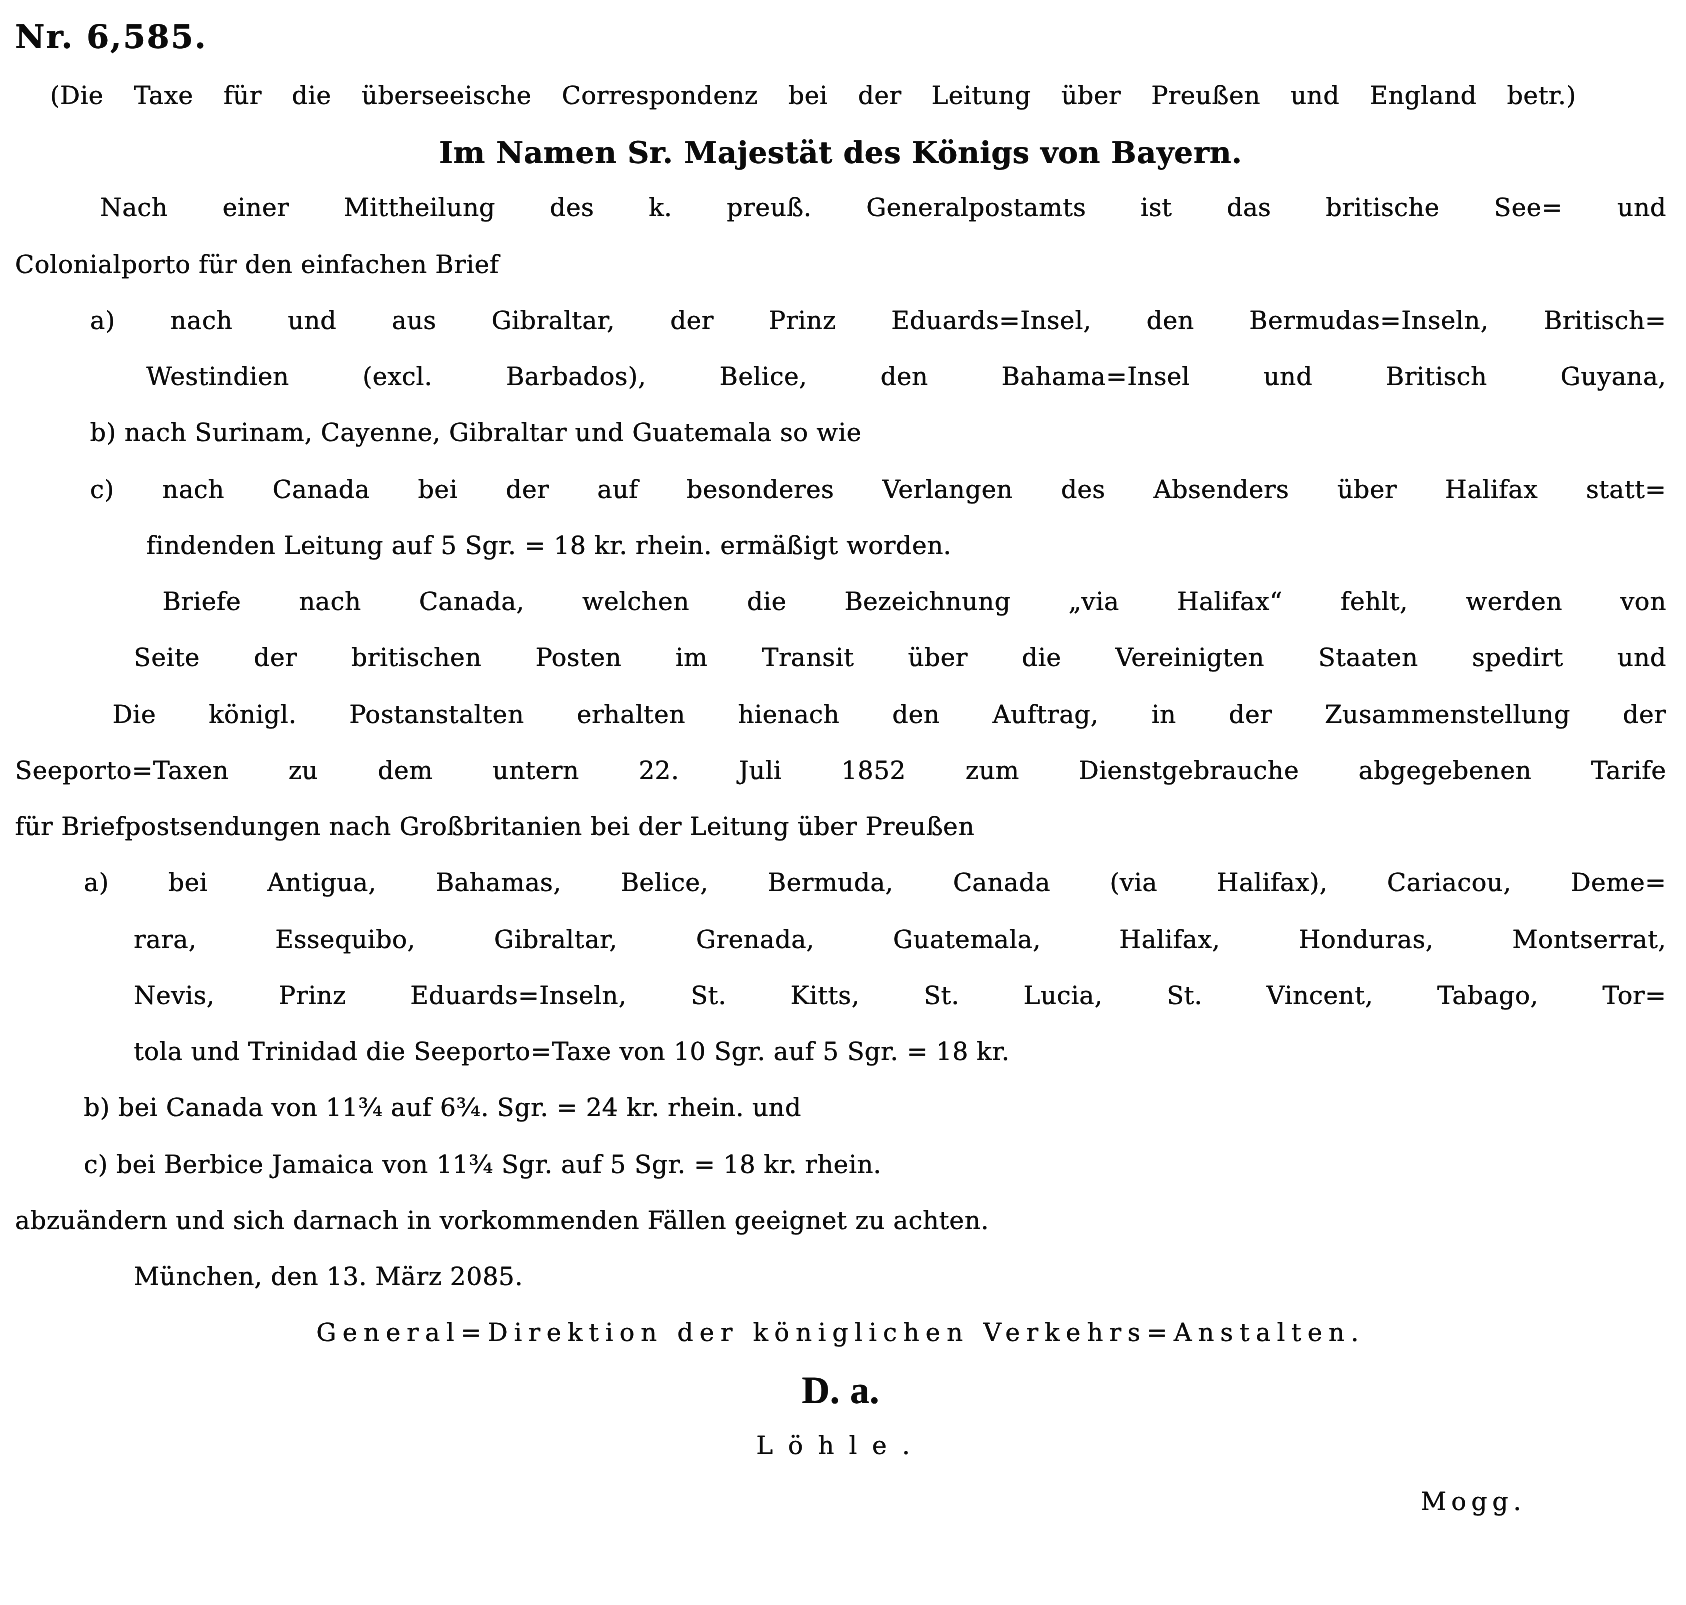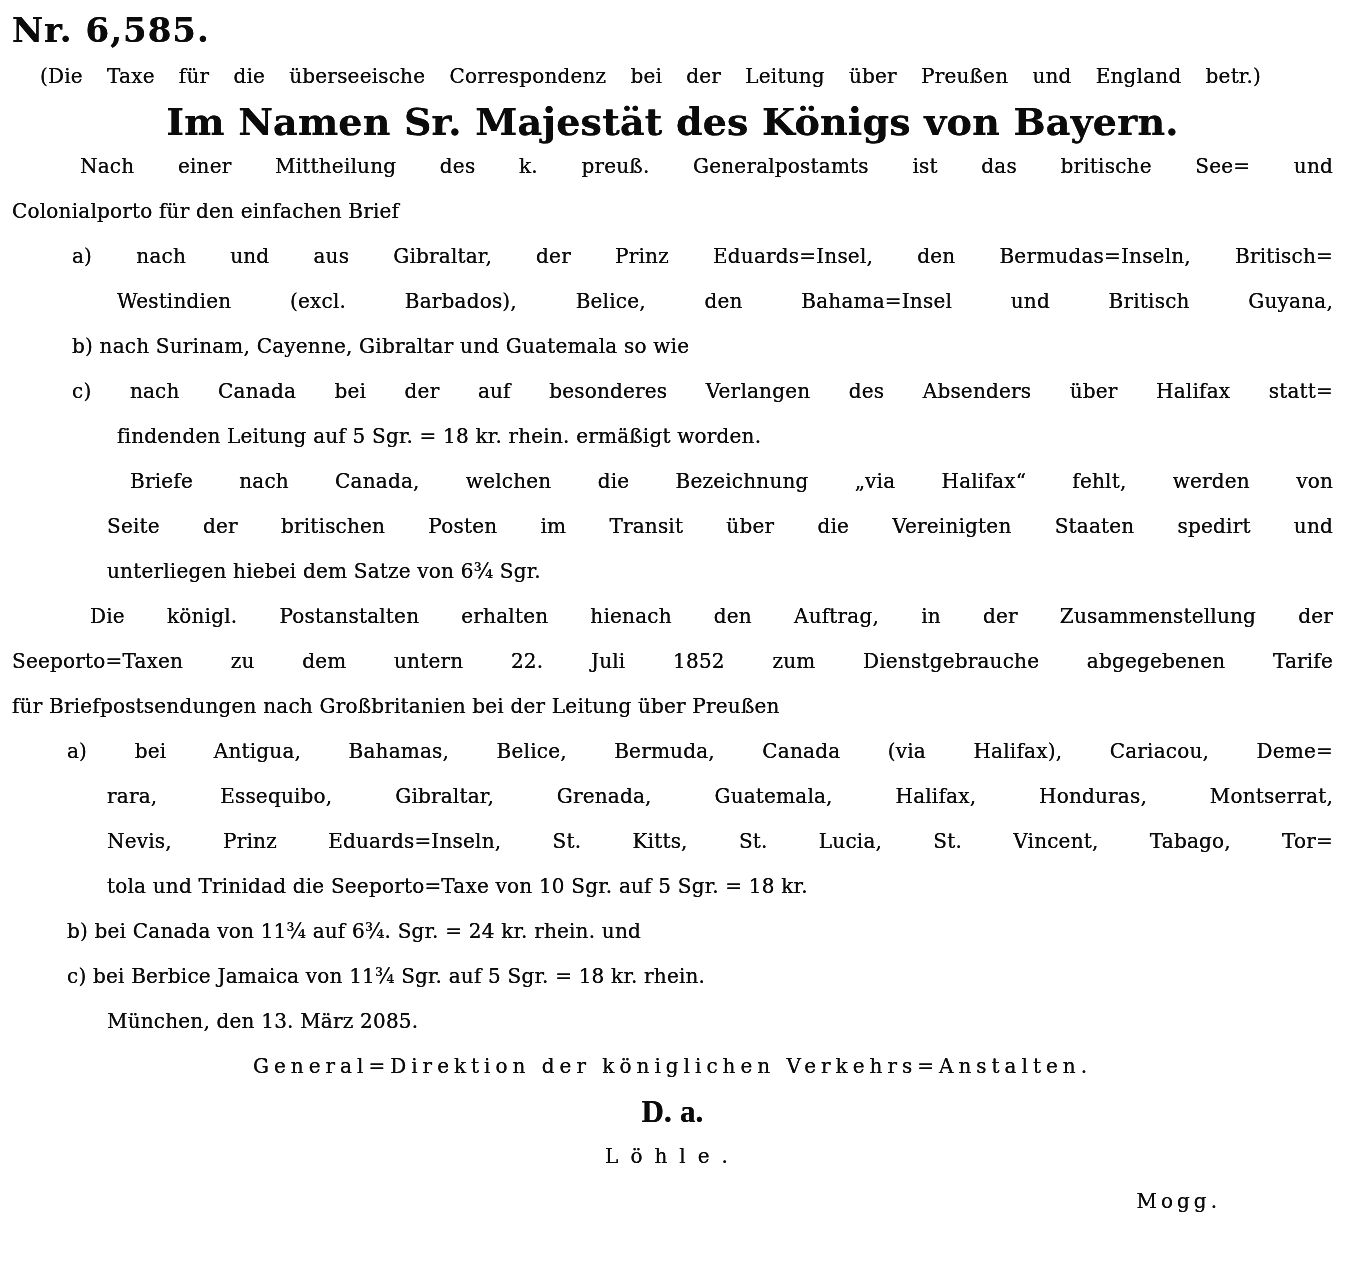--- a/index.html
+++ b/index.html
@@ -30,35 +30,35 @@
     white-space: nowrap;
   }
   
   .just {
     white-space: normal;
     text-align: justify;
     text-align-last: justify;
     text-justify: inter-word;
   }
   .docnum {
-    font-size: 34px;
+    font-size: 26px;
     line-height: 48px;
     height: 48px;
     font-weight: bold;
     letter-spacing: 1px;
   }
   .subject {
     padding-left: 28px;
     padding-right: 72px;
   }
   .honorific {
     text-align: center;
     text-align-last: center;
     font-weight: bold;
-    font-size: 38px;
+    font-size: 24px;
   }
   .ind-intro   { padding-left: 68px; }
   .ind-marker1 { padding-left: 60px; }
   .ind-cont1   { padding-left: 105px; }
   .ind-note1   { padding-left: 118px; }
   .ind-note    { padding-left: 95px; }
   .ind-para    { padding-left: 78px; }
   .ind-marker2 { padding-left: 55px; }
   .ind-cont2   { padding-left: 95px; }
   .ind-date    { padding-left: 95px; }
@@ -103,35 +103,35 @@
   <div class="line just ind-marker1"><span class="marker">a)</span> <span>nach und aus Gibraltar, der Prinz Eduards=Insel, den Bermudas=Inseln, Britisch=</span></div>
   <div class="line just ind-cont1">Westindien (excl. Barbados), Belice, den Bahama=Insel und Britisch Guyana,</div>
 
   <div class="line ind-marker1"><span class="marker">b)</span> <span>nach Surinam, Cayenne, Gibraltar und Guatemala so wie</span></div>
 
   <div class="line just ind-marker1"><span class="marker">c)</span> <span>nach Canada bei der auf besonderes Verlangen des Absenders über Halifax statt=</span></div>
   <div class="line ind-cont1">findenden Leitung auf 5 Sgr. = 18 kr. rhein. ermäßigt worden.</div>
 
   <div class="line just ind-note1">Briefe nach Canada, welchen die Bezeichnung „via Halifax“ fehlt, werden von</div>
   <div class="line just ind-note">Seite der britischen Posten im Transit über die Vereinigten Staaten spedirt und</div>
-  <div class="line ind-note">unterliegen hiebei dem Satze von 6¾ Sgr.</div>
 
   <div class="line just ind-para">Die königl. Postanstalten erhalten hienach den Auftrag, in der Zusammenstellung der</div>
   <div class="line just">Seeporto=Taxen zu dem untern 22. Juli 1852 zum Dienstgebrauche abgegebenen Tarife</div>
   <div class="line">für Briefpostsendungen nach Großbritanien bei der Leitung über Preußen</div>
 
   <div class="line just ind-marker2"><span class="marker">a)</span> <span>bei Antigua, Bahamas, Belice, Bermuda, Canada (via Halifax), Cariacou, Deme=</span></div>
   <div class="line just ind-cont2">rara, Essequibo, Gibraltar, Grenada, Guatemala, Halifax, Honduras, Montserrat,</div>
   <div class="line just ind-cont2">Nevis, Prinz Eduards=Inseln, St. Kitts, St. Lucia, St. Vincent, Tabago, Tor=</div>
   <div class="line ind-cont2">tola und Trinidad die Seeporto=Taxe von 10 Sgr. auf 5 Sgr. = 18 kr.</div>
 
   <div class="line ind-marker2"><span class="marker">b)</span> <span>bei Canada von 11¾ auf 6¾. Sgr. = 24 kr. rhein. und</span></div>
 
   <div class="line ind-marker2"><span class="marker">c)</span> <span>bei Berbice Jamaica von 11¾ Sgr. auf 5 Sgr. = 18 kr. rhein.</span></div>
 
+  <div class="line">abzuändern und sich darnach in vorkommenden Fällen geeignet zu achten.</div>
 
   <div class="line ind-date">München, den 13. März 2085.</div>
 
   <div class="line authority">General=Direktion der königlichen Verkehrs=Anstalten.</div>
 
   <div class="line da">D. a.</div>
 
   <div class="line sig">Löhle.</div>
 
   <div class="line countersig">Mogg.</div>

